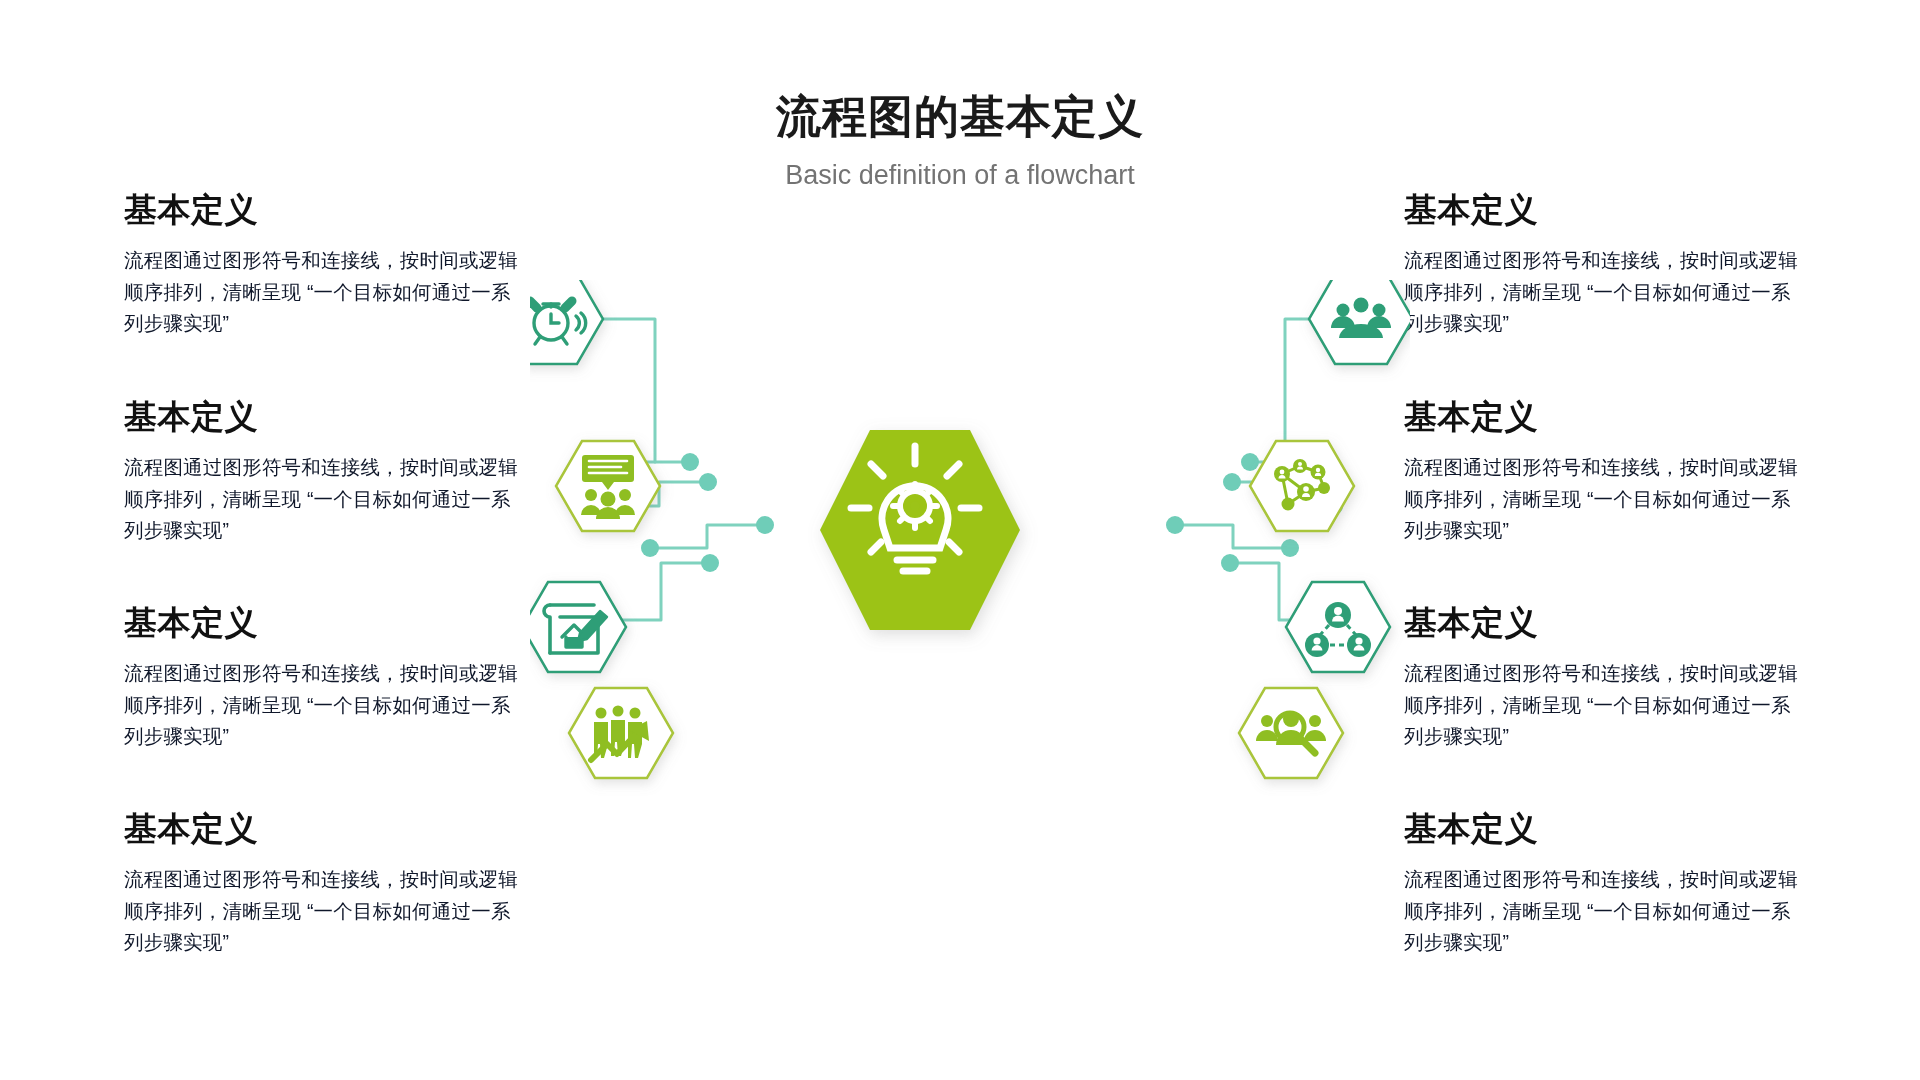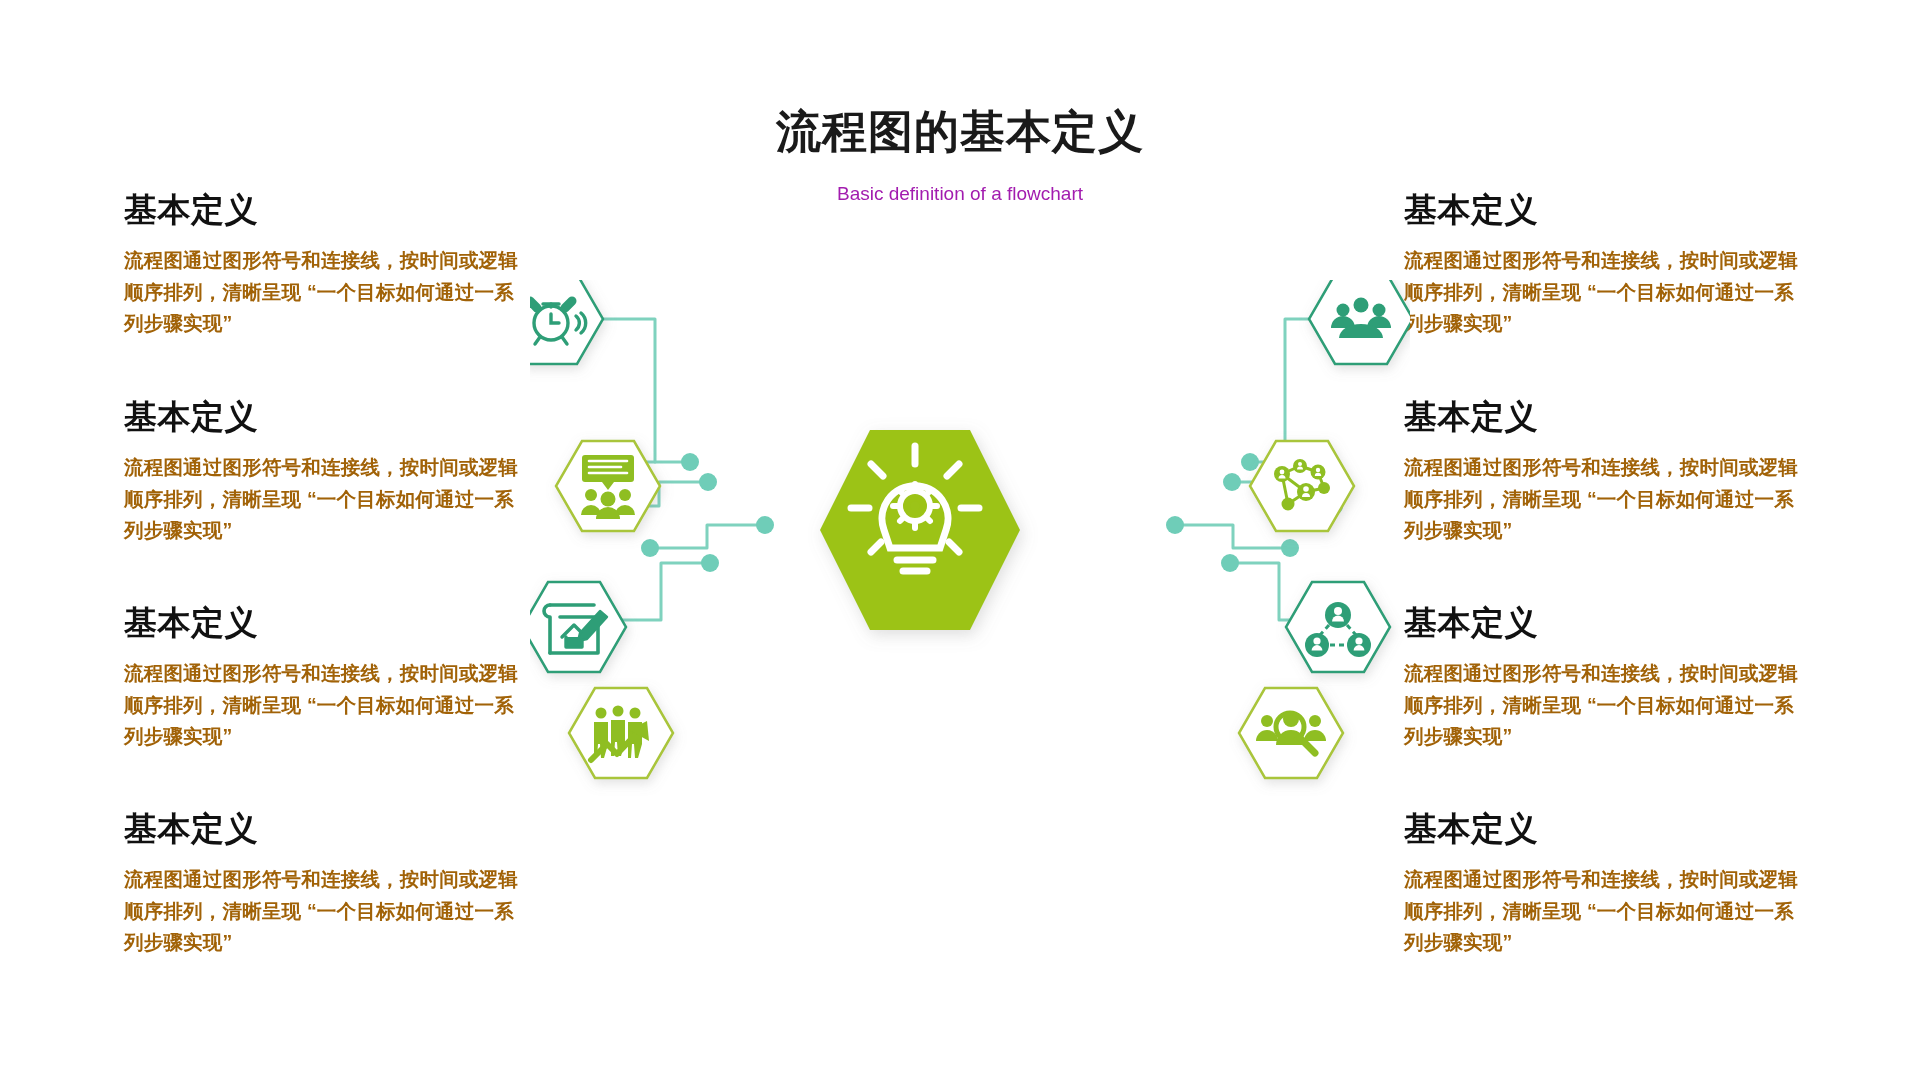--- a/index.html
+++ b/index.html
@@ -4,42 +4,42 @@
 <style>
   html,body{margin:0;padding:0;}
   body{
     width:1920px;height:1080px;background:#ffffff;
     font-family:"Liberation Sans","DejaVu Sans",sans-serif;
     overflow:hidden;position:relative;
   }
   .slide{position:absolute;inset:0;}
 
   
-  .header{position:absolute;top:15px;left:0;width:1920px;text-align:center;}
+  .header{position:absolute;top:0;left:0;width:1920px;text-align:center;}
   .title{
     margin:0;padding-top:92px;
     font-size:45px;font-weight:bold;color:#1a1a1a;
     letter-spacing:1px;line-height:1.1;
   }
   .subtitle{
-    margin:8px;padding-top:19px;
-    font-size:19px;font-weight:normal;color:#a21caf;
+    margin:0;padding-top:19px;
+    font-size:27px;font-weight:normal;color:#737373;
     line-height:1.1;
   }
 
   
   .tblock{position:absolute;width:395px;}
   .tblock h3{
     margin:0 0 17px 0;
     font-size:33px;font-weight:bold;color:#111111;
     letter-spacing:0.5px;line-height:1.1;
   }
   .tblock p{
     margin:0;
-    font-size:19.5px;font-weight:bold;color:#a16207;
+    font-size:19.5px;font-weight:normal;color:#0f172a;
     line-height:1.62;letter-spacing:0.2px;
   }
   .left-col{left:124px;text-align:left;}
   .right-col{left:1404px;text-align:left;}
 
   .row1{top:192px;}
   .row2{top:399px;}
   .row3{top:605px;}
   .row4{top:811px;}
 

